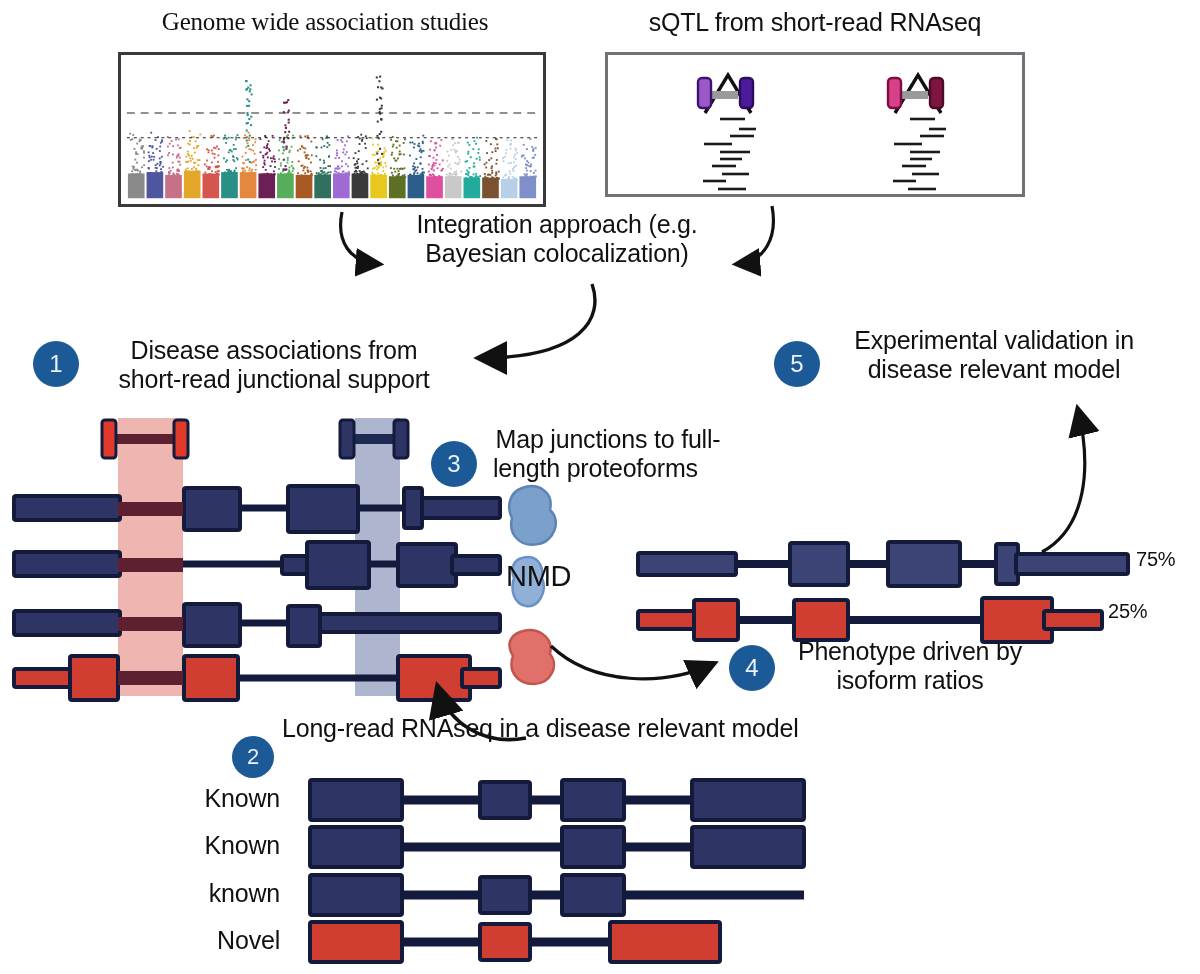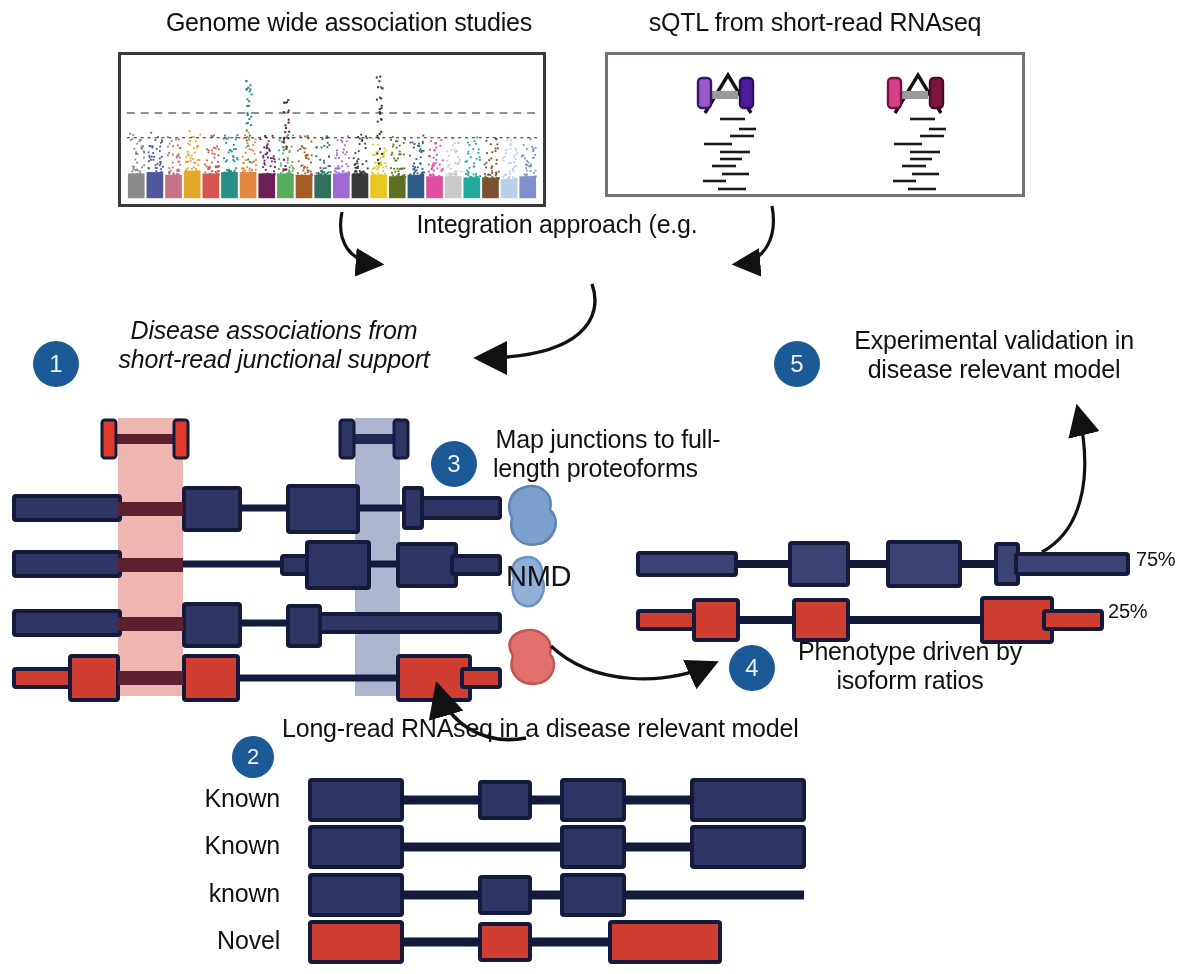--- a/index.html
+++ b/index.html
@@ -29,21 +29,21 @@
   .pct{font-size:20px;color:#111;letter-spacing:-0.2px;}
   .nmd{font-size:29px;color:#111;letter-spacing:-0.3px;}
 
   svg{display:block;overflow:visible;}
 </style>
 </head>
 <body>
 
 <div class="stage">
 
-  <div class="abs panel-title" style="left:124px;top:8px;width:450px;">Genome wide association studies</div>
+  <div class="abs panel-title" style="left:100px;top:8px;width:450px;font-family:Liberation Serif, serif;">Genome wide association studies</div>
 
   <div class="abs frame dark" style="left:118px;top:52px;width:428px;height:155px;">
     <svg class="mh" viewBox="0 0 428 155" preserveAspectRatio="none">
       <g id="mh-points">
           <rect x="7" y="123.26" width="16.90909090909091" height="25.74" fill="#8a8a8a"></rect>
           <rect x="11.633291047065018" y="123.2029059090101" width="1.9" height="1.9" fill="#8a8a8a"></rect>
           <rect x="10.465882746804366" y="119.95931860926842" width="1.9" height="1.9" fill="#8a8a8a"></rect>
           <rect x="16.117883490961415" y="123.14879783826738" width="1.9" height="1.9" fill="#8a8a8a"></rect>
           <rect x="14.348207314152877" y="101.92726847319048" width="1.9" height="1.9" fill="#8a8a8a"></rect>
           <rect x="11.56745238903749" y="117.29476087999538" width="1.9" height="1.9" fill="#8a8a8a"></rect>
@@ -1113,20 +1113,21 @@
         <line x1="294" y1="111" x2="318" y2="111"></line>
         <line x1="304" y1="119" x2="331" y2="119"></line>
         <line x1="285" y1="126" x2="308" y2="126"></line>
         <line x1="300" y1="134" x2="328" y2="134"></line>
       </g>
     </svg>
   </div>
 
   <div class="abs" style="left:392px;top:210px;width:330px;">
     <div class="step-text">Integration approach (e.g.</div>
+    <div class="step-text">Bayesian colocalization)</div>
   </div>
 
   <svg class="abs" style="left:320px;top:196px;" width="480" height="110">
     <defs>
       <marker id="arw" markerWidth="9" markerHeight="9" refX="7" refY="4.5" orient="auto">
         <path d="M0,0 L9,4.5 L0,9 z" fill="#111"></path>
       </marker>
     </defs>
     <path d="M22,16 C16,46 30,66 58,68" fill="none" stroke="#111" stroke-width="3.2" marker-end="url(#arw)"></path>
     <path d="M452,10 C458,42 444,66 418,68" fill="none" stroke="#111" stroke-width="3.2" marker-end="url(#arw)"></path>
@@ -1137,21 +1138,21 @@
       <marker id="arw2" markerWidth="10" markerHeight="10" refX="8" refY="5" orient="auto">
         <path d="M0,0 L10,5 L0,10 z" fill="#111"></path>
       </marker>
     </defs>
     <path d="M156,2 C168,36 146,76 44,76" fill="none" stroke="#111" stroke-width="3.4" marker-end="url(#arw2)"></path>
   </svg>
 
   <div class="abs" style="left:33px;top:341px;">
     <div class="badge">1</div>
   </div>
-  <div class="abs" style="left:92px;top:316px;width:364px;font-style:italic;">
+  <div class="abs" style="left:92px;top:336px;width:364px;">
     <div class="step-text">Disease associations from</div>
     <div class="step-text">short-read junctional support</div>
   </div>
 
   <div class="abs" style="left:774px;top:341px;">
     <div class="badge">5</div>
   </div>
   <div class="abs" style="left:826px;top:326px;width:336px;">
     <div class="step-text">Experimental validation in</div>
     <div class="step-text">disease relevant model</div>

